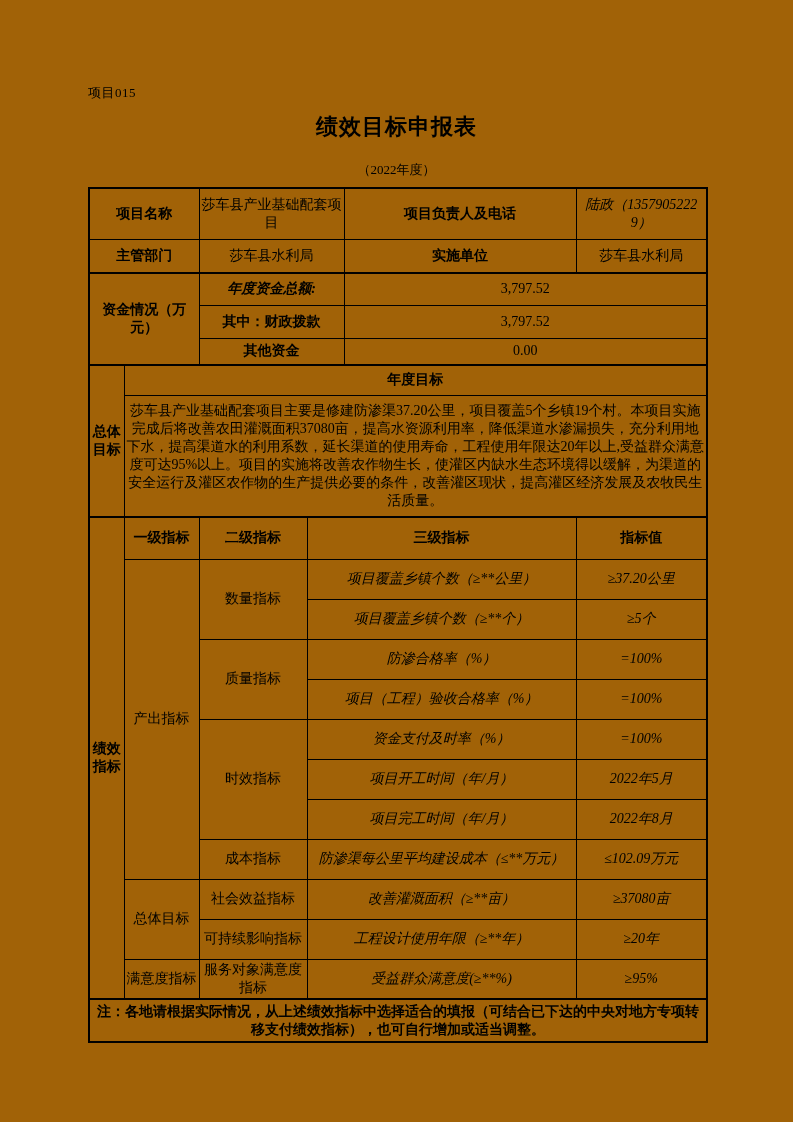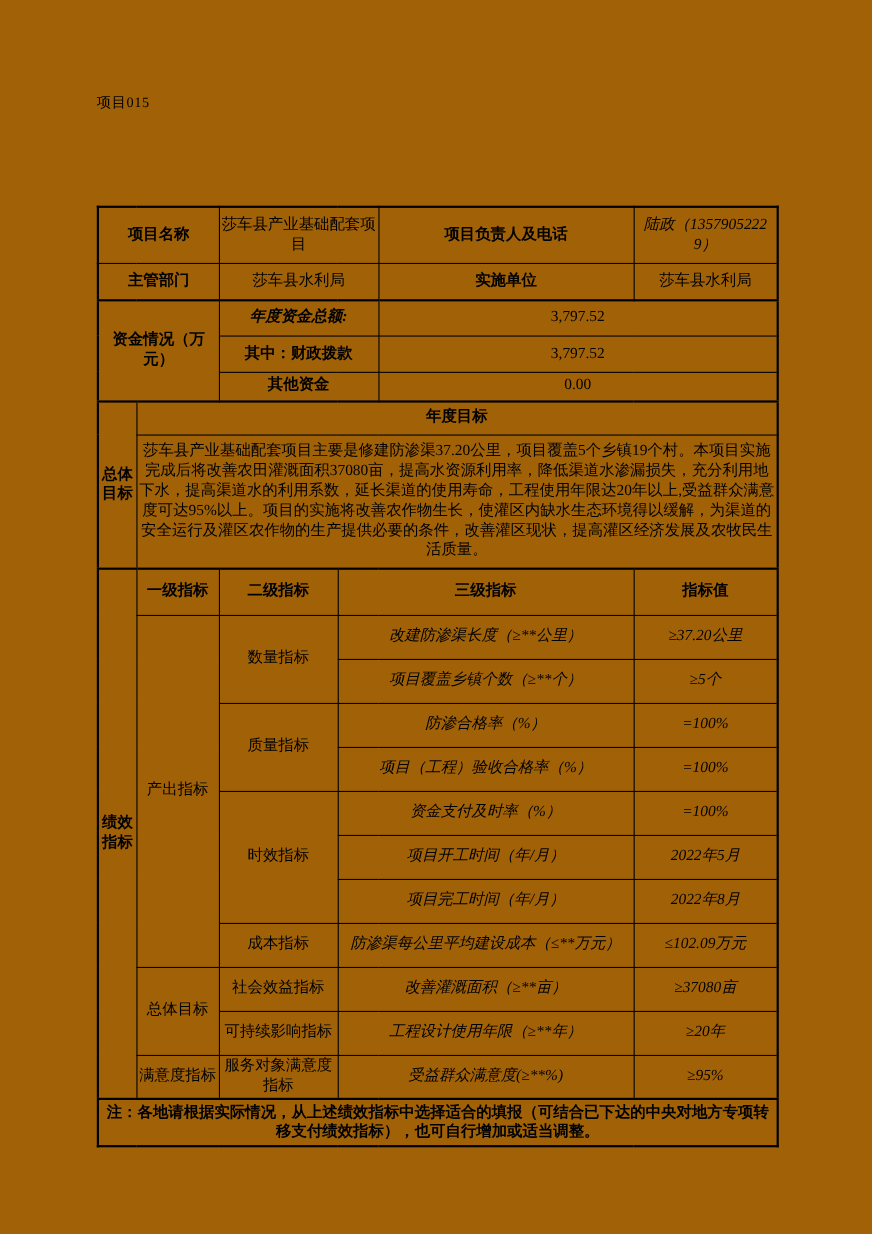--- a/index.html
+++ b/index.html
@@ -52,20 +52,22 @@
     padding:1px 6px; vertical-align:middle;margin-top:16px;
   }
   .stub { font-weight:bold; line-height:18px; padding:1px; }
 </style>
 </head>
 <body>
 
 <div class="page">
 
   <div class="doc-number">项目015</div>
+  <div class="title">绩效目标申报表</div>
+  <div class="subtitle">（2022年度）</div>
 
   <table class="form">
     <colgroup>
       <col style="width:35px">
         <col style="width:75px">
         <col style="width:108px">
       <col style="width:37px">
         <col style="width:232px">
         <col style="width:131px">
     </colgroup>
@@ -111,21 +113,21 @@
       <td rowspan="12" class="stub">绩效指标</td>
       <td class="lbl">一级指标</td>
       <td class="lbl">二级指标</td>
       <td colspan="2" class="lbl">三级指标</td>
       <td class="lbl">指标值</td>
     </tr>
 
     <tr style="height:40px">
       <td rowspan="8">产出指标</td>
       <td rowspan="2">数量指标</td>
-      <td colspan="2" class="tleft">改建防渗渠长度（≥**公里）</td>
+      <td colspan="2" class="tleft">项目覆盖乡镇个数（≥**公里）</td>
       <td class="tleft">≥37.20公里</td>
     </tr>
     <tr style="height:40px">
       <td colspan="2" class="tleft">项目覆盖乡镇个数（≥**个）</td>
       <td class="tleft">≥5个</td>
     </tr>
     <tr style="height:40px">
       <td rowspan="2">质量指标</td>
       <td colspan="2" class="tleft">防渗合格率（%）</td>
       <td class="tleft">=100%</td>

